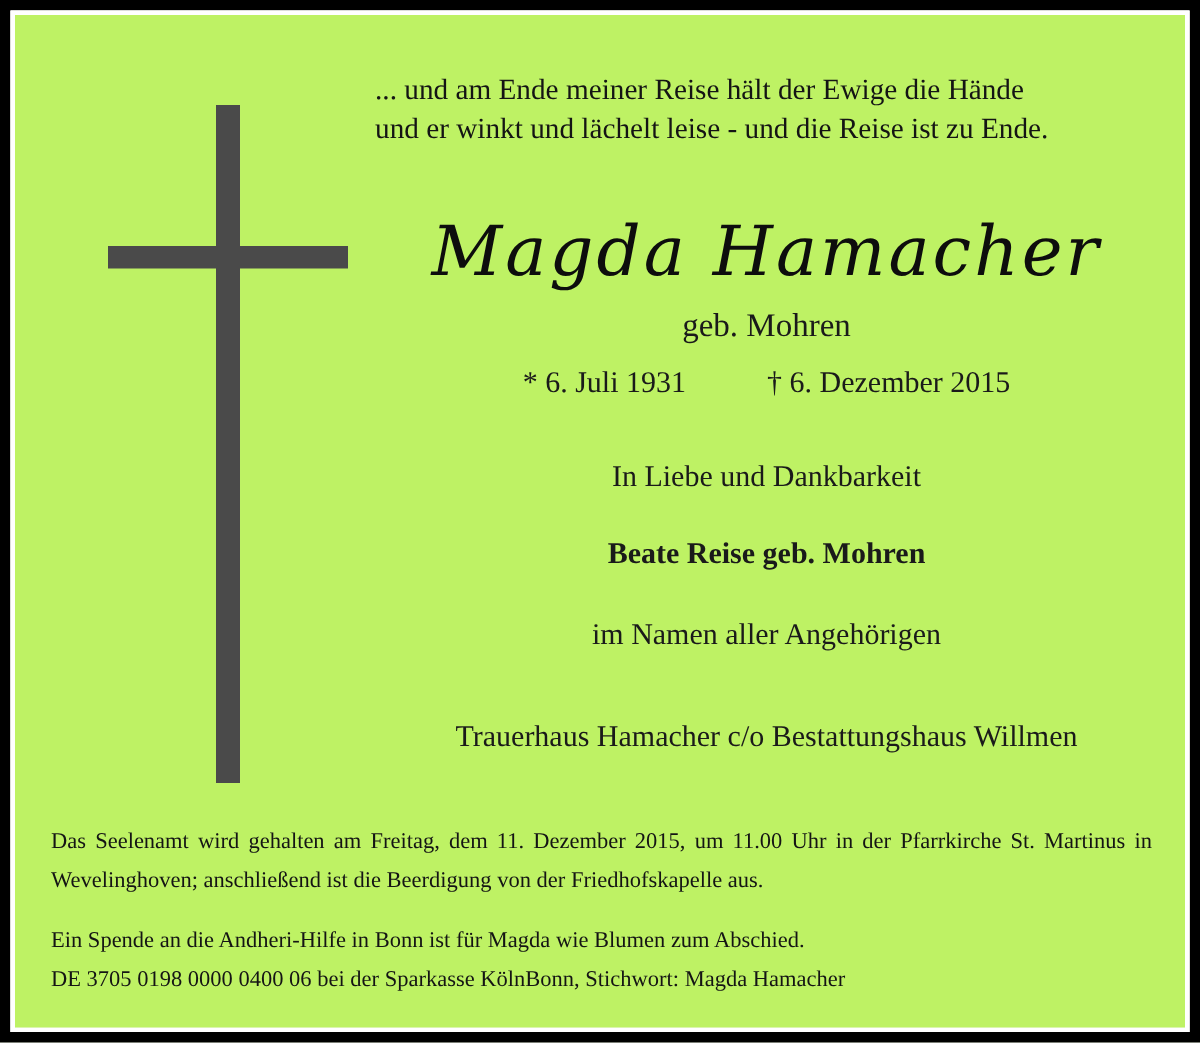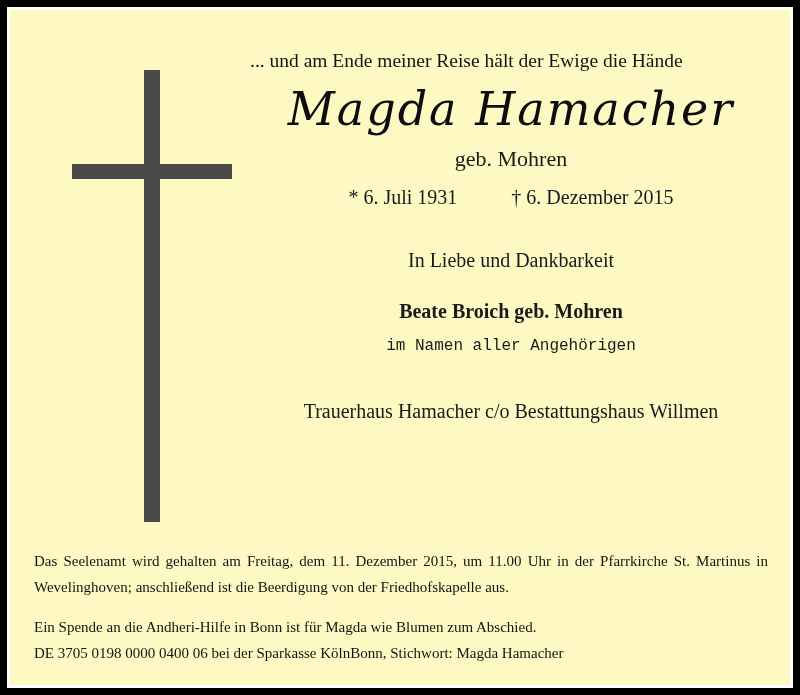--- a/index.html
+++ b/index.html
@@ -31,21 +31,21 @@
     background: #f2f2f2;
     box-sizing: border-box;
     border: 3px solid #ffffff;
   }
   .sheet {
     position: absolute;
     top: 0;
     left: 0;
     right: 0;
     bottom: 0;
-    background: #fef9c3;
+    background: #bef264;
   }
 
   
   .cross {
     position: absolute;
     left: 62px;
     top: 60px;
     width: 160px;
     height: 460px;
   }
@@ -86,21 +86,21 @@
 
   .author {
     margin-top: 12px;
     font-size: 15px;
     text-align: right;
     padding-right: 14px;
     color: #1a1a1a;
   }
 
   .name {
-    margin-top: 10px;
+    margin-top: 42px;
     font-family: "URW Chancery L", "DejaVu Serif", serif;
     font-style: italic;
     font-size: 46px;
     letter-spacing: 2px;
     color: #0d0d0d;
     font-weight: 400;
     line-height: 50px;
   }
 
   .maiden {
@@ -119,23 +119,22 @@
   .dedication {
     margin-top: 40px;
     font-size: 20px;
   }
   .mourner {
     margin-top: 28px;
     font-size: 20px;
     font-weight: bold;
   }
   .mourner-sub {
-    margin-top: 14px;
-    font-size: 16px;
-    font-family: Liberation Mono, monospace;
+    margin-top: 31px;
+    font-size: 20px;
   }
   .address {
     margin-top: 42px;
     font-size: 20px;
     line-height: 28px;
   }
 
   
   .bottom {
     position: absolute;
@@ -160,35 +159,36 @@
 
       <div class="cross">
         <div class="vbar"></div>
         <div class="hbar"></div>
       </div>
 
       <div class="main-col">
 
         <div class="verse">
           <div>... und am Ende meiner Reise hält der Ewige die Hände</div>
+          <div>und er winkt und lächelt leise - und die Reise ist zu Ende.</div>
         </div>
 
 
         <div class="name">Magda Hamacher</div>
 
         <div class="maiden">geb. Mohren</div>
 
         <div class="dates">
           <span>* 6. Juli 1931</span>
           <span>† 6. Dezember 2015</span>
         </div>
 
         <div class="dedication">In Liebe und Dankbarkeit</div>
 
-        <div class="mourner">Beate Broich geb. Mohren</div>
+        <div class="mourner">Beate Reise geb. Mohren</div>
         <div class="mourner-sub">im Namen aller Angehörigen</div>
 
         <div class="address">
           <div>Trauerhaus Hamacher c/o Bestattungshaus Willmen</div>
         </div>
 
       </div>
 
       <div class="bottom">
         <p>Das Seelenamt wird gehalten am Freitag, dem 11. Dezember 2015, um 11.00 Uhr in der Pfarrkirche St. Martinus in Wevelinghoven; anschließend ist die Beerdigung von der Friedhofskapelle aus.</p>

